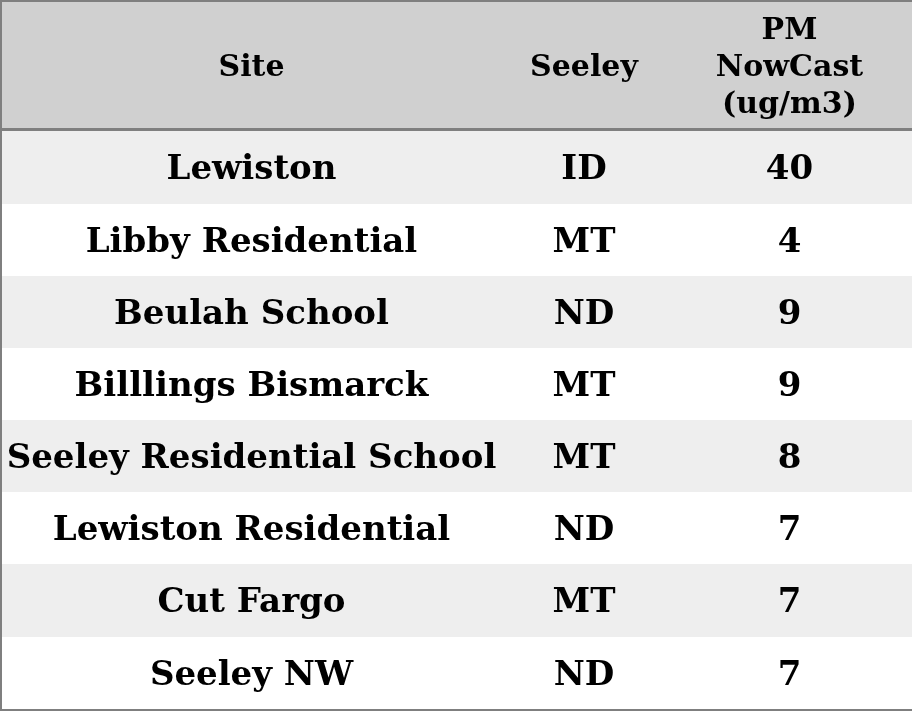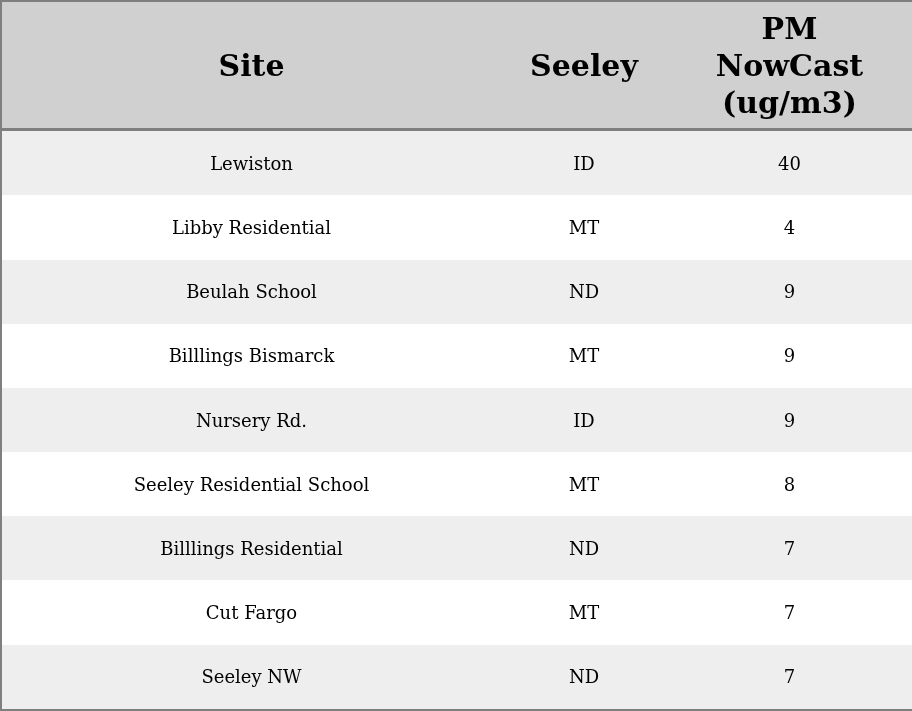--- a/index.html
+++ b/index.html
@@ -31,22 +31,22 @@
     font-size: 30px;
     font-weight: bold;
     line-height: 37px;
     text-align: center;
     vertical-align: middle;
     white-space: pre-line;
     padding: 0;
   }
   tbody td {
     height: 58px;
-    font-size: 18px;
-    font-weight: normal;
+    font-size: 34px;
+    font-weight: bold;
     text-align: center;
     vertical-align: middle;
     padding: 0;
     background: var(--row-bg, #ffffff);
   }
   tbody tr:nth-child(odd) td {
     background: var(--stripe-bg, #eeeeee);
   }
 </style>
 </head>
@@ -82,31 +82,26 @@
     <td>Beulah School</td>
     <td>ND</td>
     <td>9</td>
   </tr>
       <tr>
     <td>Billlings Bismarck</td>
     <td>MT</td>
     <td>9</td>
   </tr>
       <tr>
-    <td>Nursery Rd.</td>
-    <td>ID</td>
-    <td>9</td>
-  </tr>
-      <tr>
     <td>Seeley Residential School</td>
     <td>MT</td>
     <td>8</td>
   </tr>
       <tr>
-    <td>Billlings Residential</td>
+    <td>Lewiston Residential</td>
     <td>ND</td>
     <td>7</td>
   </tr>
       <tr>
     <td>Cut Fargo</td>
     <td>MT</td>
     <td>7</td>
   </tr>
       <tr>
     <td>Seeley NW</td>

